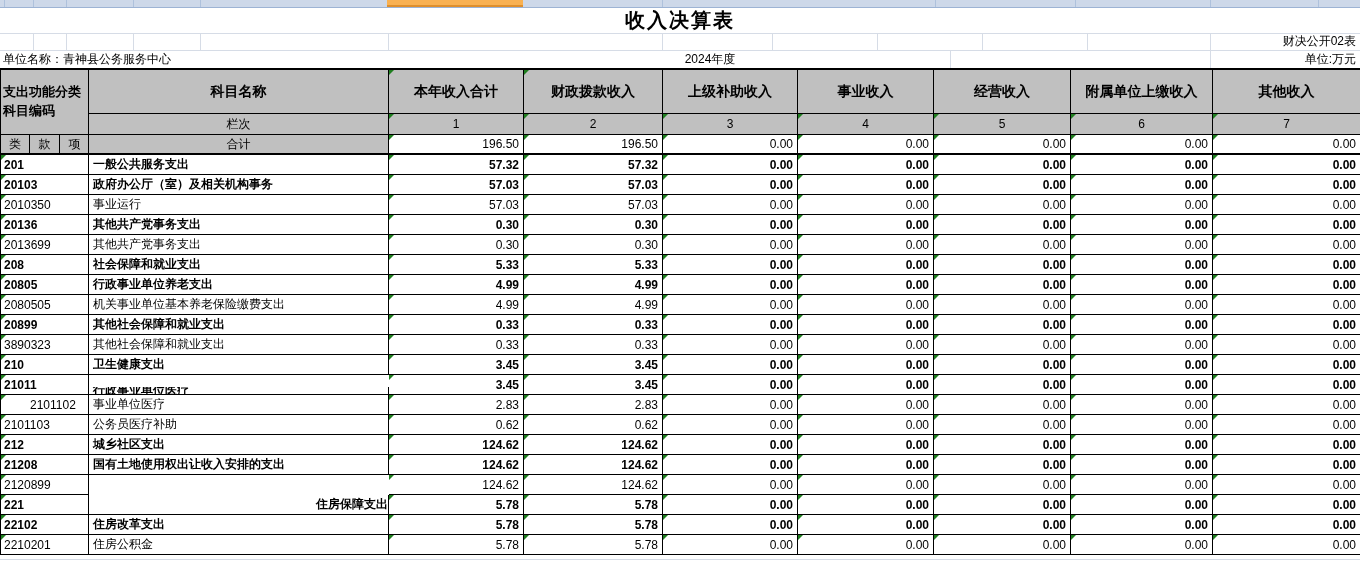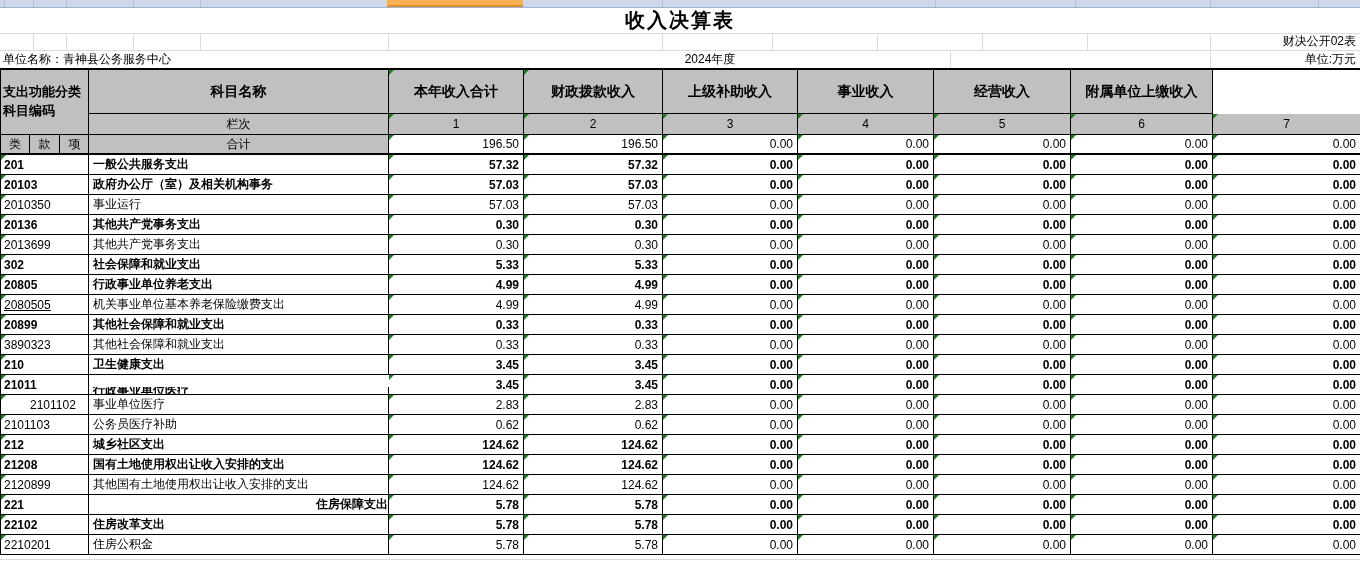--- a/index.html
+++ b/index.html
@@ -125,20 +125,23 @@
   </div>
   <div class="c hd hlabel" style="grid-column:6;grid-row:1">
     <span>事业收入</span>
   </div>
   <div class="c hd hlabel" style="grid-column:7;grid-row:1">
     <span>经营收入</span>
   </div>
   <div class="c hd hlabel" style="grid-column:8;grid-row:1">
     <span>附属单位上缴收入</span>
   </div>
+  <div class="c hd hlabel" style="grid-column:9;grid-row:1">
+    <span>其他收入</span>
+  </div>
 
   <div class="c hd small" style="grid-column:2;grid-row:2">
     <span>栏次</span>
   </div>
   <div class="c hd small" style="grid-column:3;grid-row:2;justify-content:center">
     <i class="tri"></i>
     <span>1</span>
   </div>
   <div class="c hd small" style="grid-column:4;grid-row:2;justify-content:center">
     <i class="tri"></i>
@@ -371,21 +374,21 @@
     <div class="c val" style="grid-area: 8 / 8;">
       <i class="tri"></i>
       <span>0.00</span>
     </div>
     <div class="c val" style="grid-area: 8 / 9;">
       <i class="tri"></i>
       <span>0.00</span>
     </div>
     <div class="c code b" style="grid-area: 9 / 1;">
       <i class="tri"></i>
-      <span>302</span>
+      <span>208</span>
     </div>
     <div class="c name b" style="grid-area: 9 / 2;">
       <span>社会保障和就业支出</span>
     </div>
     <div class="c val b" style="grid-area: 9 / 3;">
       <i class="tri"></i>
       <span>5.33</span>
     </div>
     <div class="c val b" style="grid-area: 9 / 4;">
       <i class="tri"></i>
@@ -439,21 +442,21 @@
       <span>0.00</span>
     </div>
     <div class="c val b" style="grid-area: 10 / 8;">
       <i class="tri"></i>
       <span>0.00</span>
     </div>
     <div class="c val b" style="grid-area: 10 / 9;">
       <i class="tri"></i>
       <span>0.00</span>
     </div>
-    <div class="c code" style="grid-area: 11 / 1; text-decoration: underline;">
+    <div class="c code" style="grid-area: 11 / 1;">
       <i class="tri"></i>
       <span>2080505</span>
     </div>
     <div class="c name" style="grid-area: 11 / 2;">
       <span>机关事业单位基本养老保险缴费支出</span>
     </div>
     <div class="c val" style="grid-area: 11 / 3;">
       <i class="tri"></i>
       <span>4.99</span>
     </div>
@@ -758,23 +761,20 @@
       <span>0.00</span>
     </div>
     <div class="c val b" style="grid-area: 19 / 9;">
       <i class="tri"></i>
       <span>0.00</span>
     </div>
     <div class="c code" style="grid-area: 20 / 1;">
       <i class="tri"></i>
       <span>2120899</span>
     </div>
-    <div class="c name" style="grid-area: 20 / 2;">
-      <span>其他国有土地使用权出让收入安排的支出</span>
-    </div>
     <div class="c val" style="grid-area: 20 / 3;">
       <i class="tri"></i>
       <span>124.62</span>
     </div>
     <div class="c val" style="grid-area: 20 / 4;">
       <i class="tri"></i>
       <span>124.62</span>
     </div>
     <div class="c val" style="grid-area: 20 / 5;">
       <i class="tri"></i>

